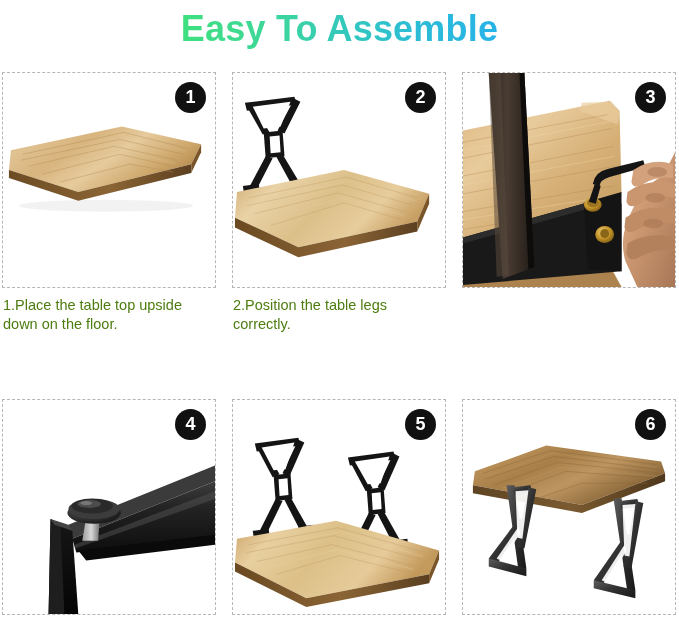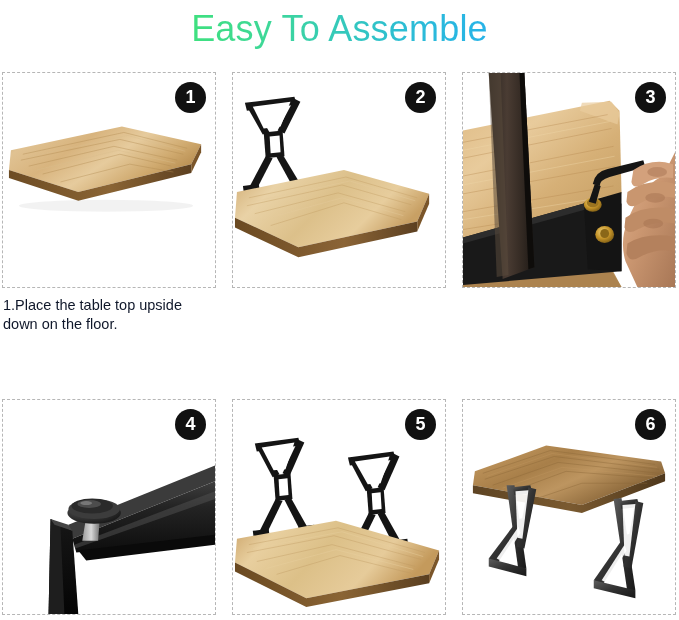--- a/index.html
+++ b/index.html
@@ -20,21 +20,21 @@
     position: absolute;
     left: 0; top: 0;
     width: 679px;
     height: 58px;
     display: flex;
     align-items: center;
     justify-content: center;
   }
   .title {
     font-size: 36px;
-    font-weight: normal;
+    font-weight: bold;
     letter-spacing: 0.2px;
     background: linear-gradient(90deg, #3fe07f 0%, #3dd79a 28%, #34c8bd 52%, #2cbcd6 74%, #27b3e8 100%);
     -webkit-background-clip: text;
     background-clip: text;
     color: transparent;
     -webkit-text-fill-color: transparent;
     text-shadow: none;
     white-space: nowrap;
   }
 
@@ -76,21 +76,21 @@
     font-size: 18px;
     font-weight: bold;
     line-height: 31px;
     text-align: center;
     z-index: 9;
   }
   .caption {
     margin-top: 8px;
     font-size: 14.5px;
     line-height: 1.28;
-    color: #0f172a;
+    color: #4d7c0f;
     padding-left: 1px;
     min-height: 36px;
   }
 
   
   .art {
     position: absolute;
     inset: 0;
   }
   .art svg { display: block; width: 100%; height: 100%; }
@@ -203,20 +203,21 @@
               <path d="M22,142 L106,121 L174,140"></path>
               <path d="M38,154 L112,131 L170,148"></path>
             </g>
             <g stroke="#e4cb9d" stroke-width="0.8" opacity="0.5" fill="none">
               <path d="M20,130 L118,109 L184,129"></path>
               <path d="M30,148 L110,126 L172,144"></path>
             </g>
           </svg>
         </div>
       </div>
+      <div class="caption">2.Position the table legs correctly.</div>
     </div>
 
     <div class="cell">
       <div class="panel">
         <div class="badge">3</div>
         <div class="art">
           <svg viewBox="0 0 214 216" preserveAspectRatio="none">
             <defs>
               <linearGradient id="wood3" x1="0" y1="0" x2="0.8" y2="1">
                 <stop offset="0%" stop-color="#dfbb85"></stop>

